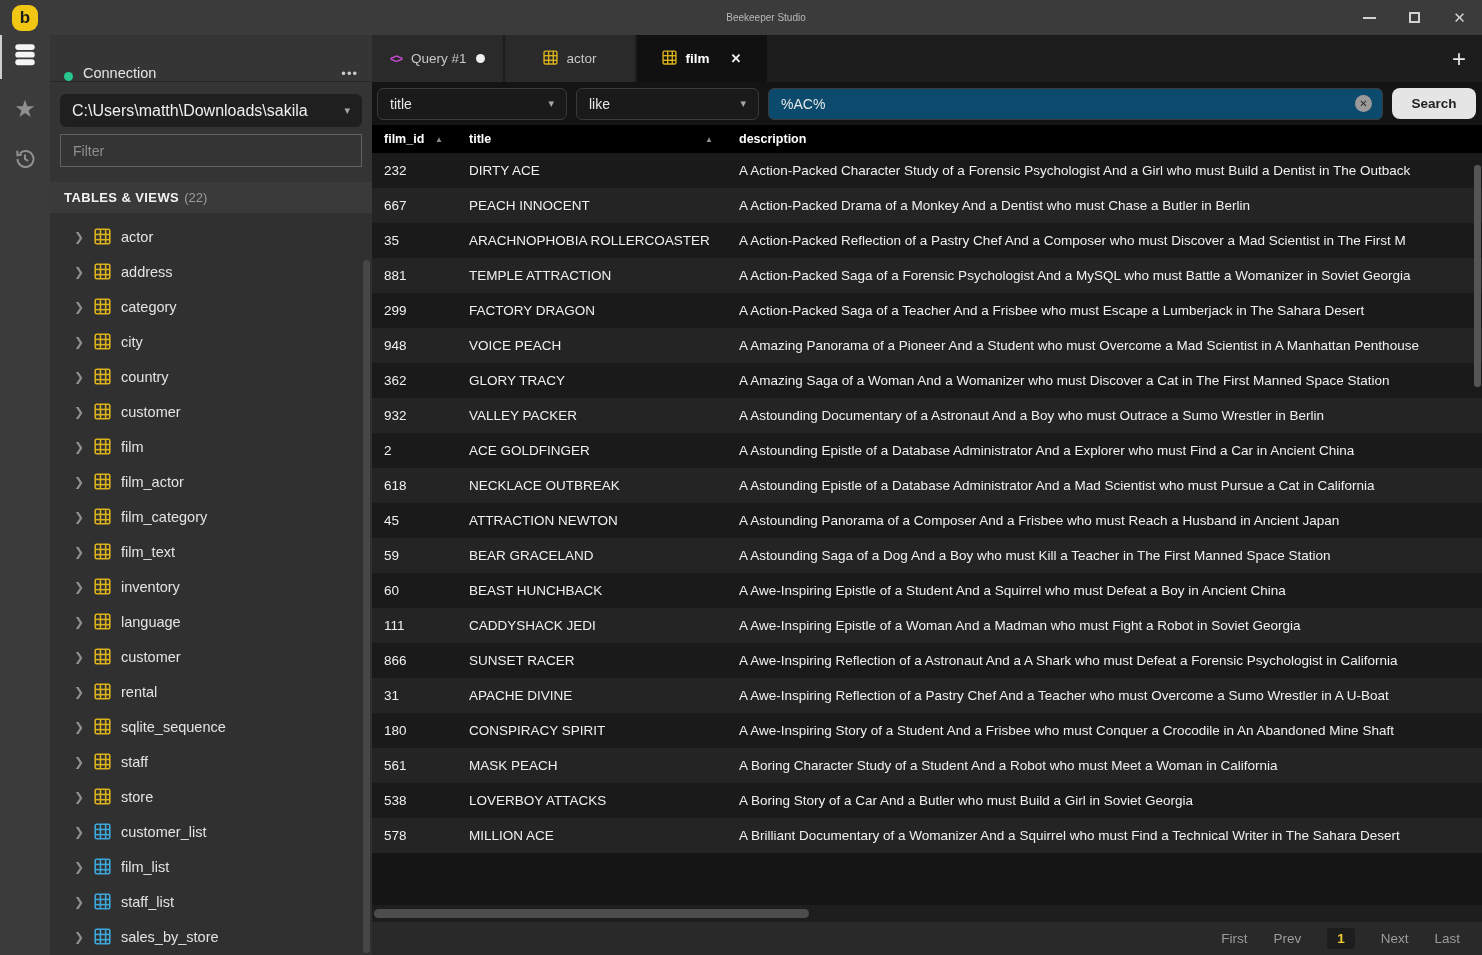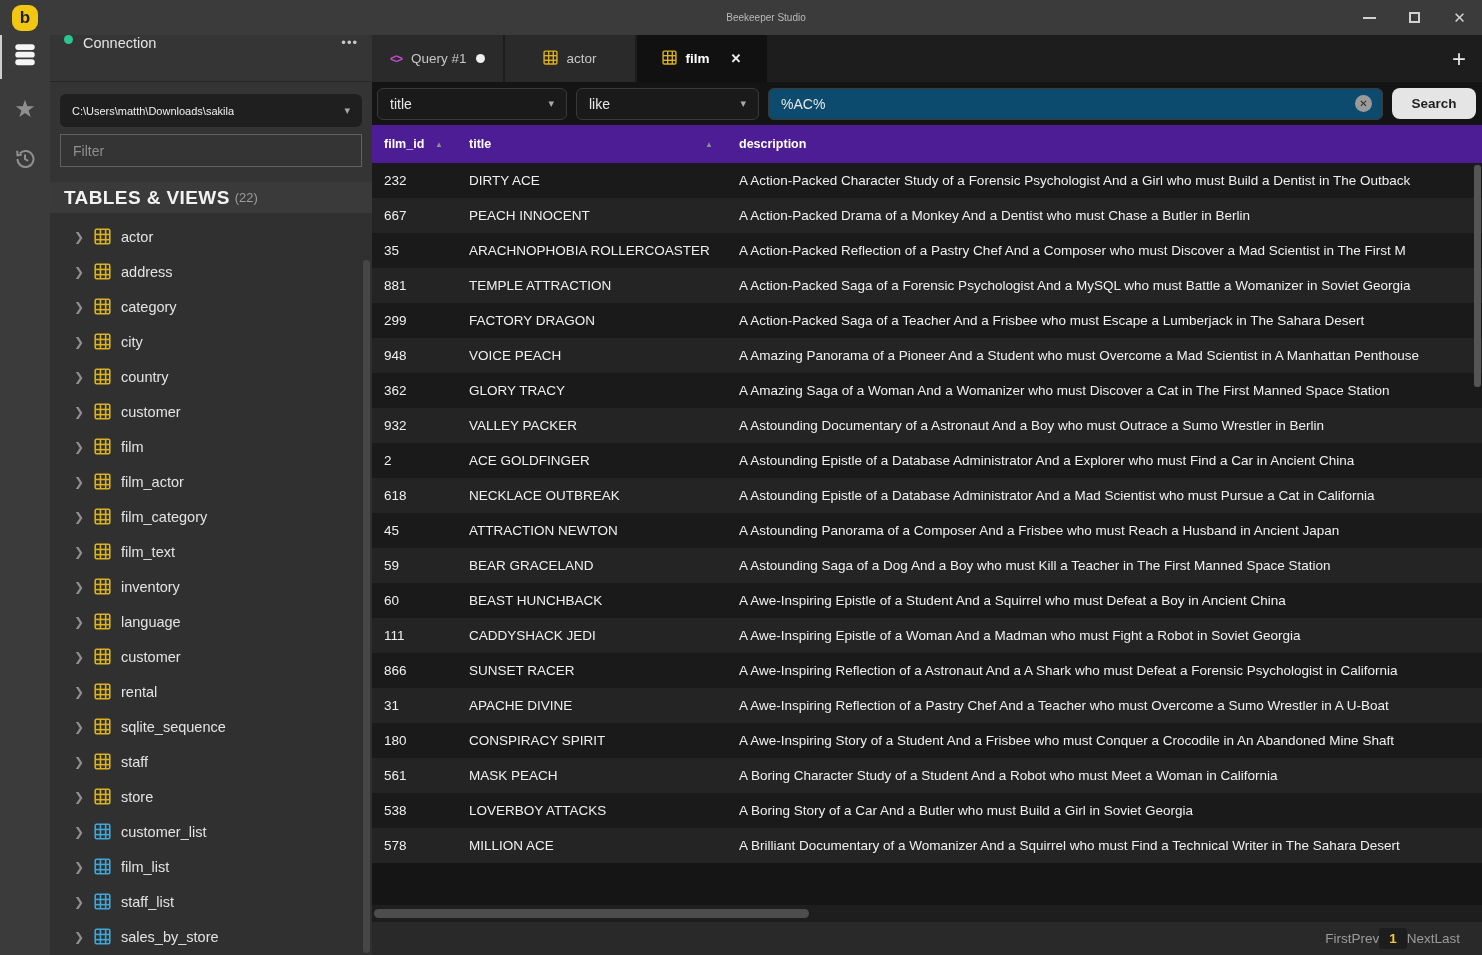--- a/index.html
+++ b/index.html
@@ -27,38 +27,38 @@
   .win-btn { width:45px; height:100%; display:flex; align-items:center; justify-content:center; color:#d2d2d2; cursor:pointer; }
   .minimize-bar { width:13px; height:2px; background:#d2d2d2; }
   .maximize-box { width:11px; height:11px; border:2px solid #d2d2d2; }
   .close-glyph { font-size:15px; }
 
   .content-row { flex:1; display:flex; min-height:0; }
 
   
   .sidebar { width:322px; background:#343434; display:flex; flex-direction:column; flex-shrink:0; position:relative; }
   .sidebar-header { height:47px; background:#353535; border-bottom:1px solid #262626;
-                    display:flex; align-items:flex-start; padding:0 14px; flex-shrink:0; }
+                    display:flex; align-items:flex-end; padding:0 14px; flex-shrink:0; }
   .conn-dot { width:9px; height:9px; border-radius:50%; background:#27c78f; margin-right:10px; }
   .sidebar-header-title { font-size:14.5px; color:#e4e4e4; }
   .sidebar-menu-dots { margin-left:auto; color:#c9c9c9; font-size:13px; letter-spacing:1px; cursor:pointer; }
 
   .conn-select { margin:12px 10px 0 10px; height:33px; background:#1f1f1f; border-radius:6px;
                  display:flex; align-items:center; padding:0 12px; cursor:pointer; flex-shrink:0; }
-  .conn-select-value { font-size:11px; color:#efefef; white-space:nowrap; overflow:hidden; }
+  .conn-select-value { font-size:16px; color:#efefef; white-space:nowrap; overflow:hidden; }
   .caret { margin-left:auto; color:#a8a8a8; font-size:11px; padding-left:6px; }
 
   .sidebar-filter { margin:7px 10px 0 10px; height:33px; background:transparent; border:1px solid #616161;
                     border-radius:0; padding:0 12px; color:#e8e8e8; font-size:14px; flex-shrink:0;
                     font-family:"Liberation Sans", sans-serif; }
   .sidebar-filter::placeholder { color:#8f8f8f; }
 
   .section-header { margin-top:15px; height:31px; background:#3a3a3a; display:flex; align-items:center;
                     padding:0 14px; flex-shrink:0; }
-  .section-title { font-size:19px; font-weight:bold; letter-spacing:.4px; color:#f2f2f2; }
+  .section-title { font-size:13px; font-weight:bold; letter-spacing:.4px; color:#f2f2f2; }
   .section-count { font-size:13px; color:#9c9c9c; margin-left:5px; }
 
   .table-list { flex:1; background:#303030; overflow:hidden; position:relative; padding-top:6px; }
   .list-item { height:35px; display:flex; align-items:center; padding-left:24px; cursor:pointer; }
   .chevron { color:#8f8f8f; font-size:12px; width:14px; }
   .entity-icon { width:17px; height:17px; margin:0 10px 0 6px; display:flex; align-items:center; }
   .entity-icon svg { display:block; }
   .icon-table { color:#dcb31c; }
   .icon-view { color:#3da8dc; }
   .list-label { font-size:14.5px; color:#e3e3e3; }
@@ -88,38 +88,38 @@
                        display:flex; align-items:center; padding:0 10px 0 12px; }
   .filter-value { flex:1; background:transparent; border:none; outline:none; color:#e8e8e8; font-size:14px;
                   font-family:"Liberation Sans", sans-serif; }
   .clear-btn { width:17px; height:17px; border-radius:50%; background:#9a9a9a; color:#2a2a2a;
                display:flex; align-items:center; justify-content:center; font-size:10px; cursor:pointer; }
   .search-btn { width:84px; height:31px; background:#e5e5e5; color:#1f1f1f; font-weight:bold; font-size:13.5px;
                 border:none; border-radius:8px; cursor:pointer; font-family:"Liberation Sans", sans-serif; }
 
   
   .grid-wrap { flex:1; display:flex; flex-direction:column; min-height:0; position:relative; }
-  .thead { height:38px; background:#4c1d95; display:grid; grid-template-columns:85px 270px 1fr;
+  .thead { height:28px; background:#000000; display:grid; grid-template-columns:85px 270px 1fr;
            align-items:center; flex-shrink:0; font-size:12.5px; font-weight:bold; color:#fff; }
   .th { display:flex; align-items:center; padding-left:12px; height:100%; cursor:pointer; }
   .sort-arrow { font-size:8px; color:#8d8d8d; margin-left:auto; margin-right:14px; }
   .tbody { flex:1; overflow:hidden; }
   .trow { height:35px; display:grid; grid-template-columns:85px 270px 1fr; align-items:center;
           font-size:13.5px; color:#f0f0f0; cursor:default; }
   .trow:nth-child(odd)  { background:#1a1a1a; }
   .trow:nth-child(even) { background:#242424; }
   .td { padding-left:12px; white-space:nowrap; overflow:hidden; }
   .td-title { font-size:13.5px; }
   .vscrollbar { position:absolute; right:1px; top:40px; width:7px; height:222px; background:#555; border-radius:3px; }
 
   .hscroll { height:17px; background:#1e1e1e; display:flex; align-items:center; padding:0 2px; flex-shrink:0; }
   .hscroll-thumb { width:435px; height:9px; background:#4d4d4d; border-radius:5px; }
 
   .pagination { height:33px; background:#292929; display:flex; align-items:center; justify-content:flex-end;
-                padding-right:22px; flex-shrink:0; font-size:13.5px; color:#9b9b9b; }
+                gap:26px; padding-right:22px; flex-shrink:0; font-size:13.5px; color:#9b9b9b; }
   .page-link { cursor:pointer; }
   .page-current { background:#1d1d1d; color:#f0c832; font-weight:bold; padding:3px 10px; border-radius:3px; cursor:pointer; }
 </style>
 </head>
 <body>
 
 <div class="window">
 
   <div class="rail">
     <div class="logo">b</div>

